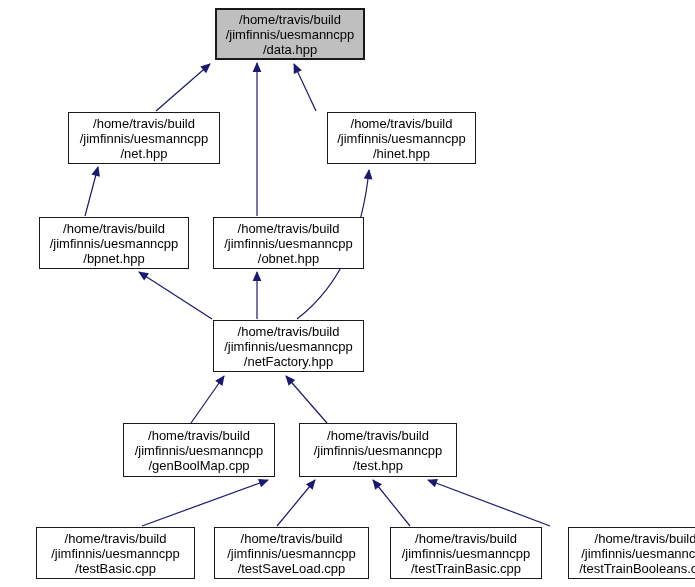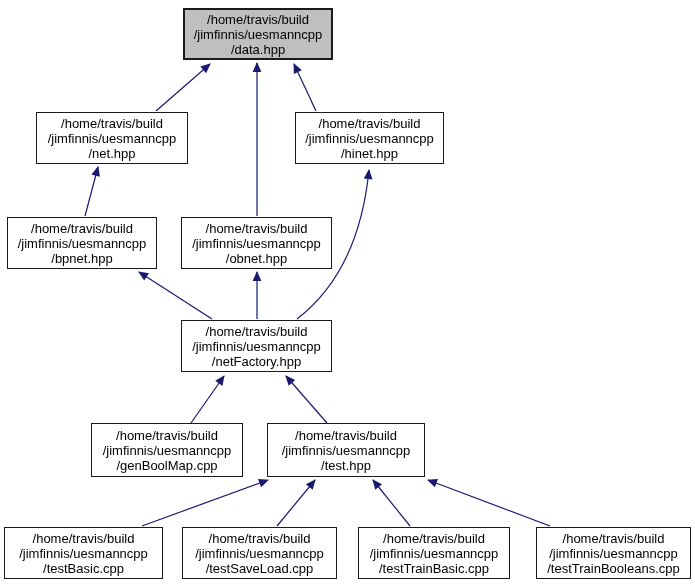--- a/index.html
+++ b/index.html
@@ -29,20 +29,21 @@
     border: 1px solid #1a1a1a;
     color: #000000;
     font-size: 13px;
     line-height: 15px;
     text-align: center;
     white-space: pre-line;
     display: flex;
     align-items: center;
     justify-content: center;
     cursor: pointer;
+    margin-left: 32px;
   }
   .node.highlighted {
     background: #bfbfbf;
     border-width: 2px;
   }
   .edge {
     stroke: #191970;
     stroke-width: 1.2;
     fill: none;
   }

